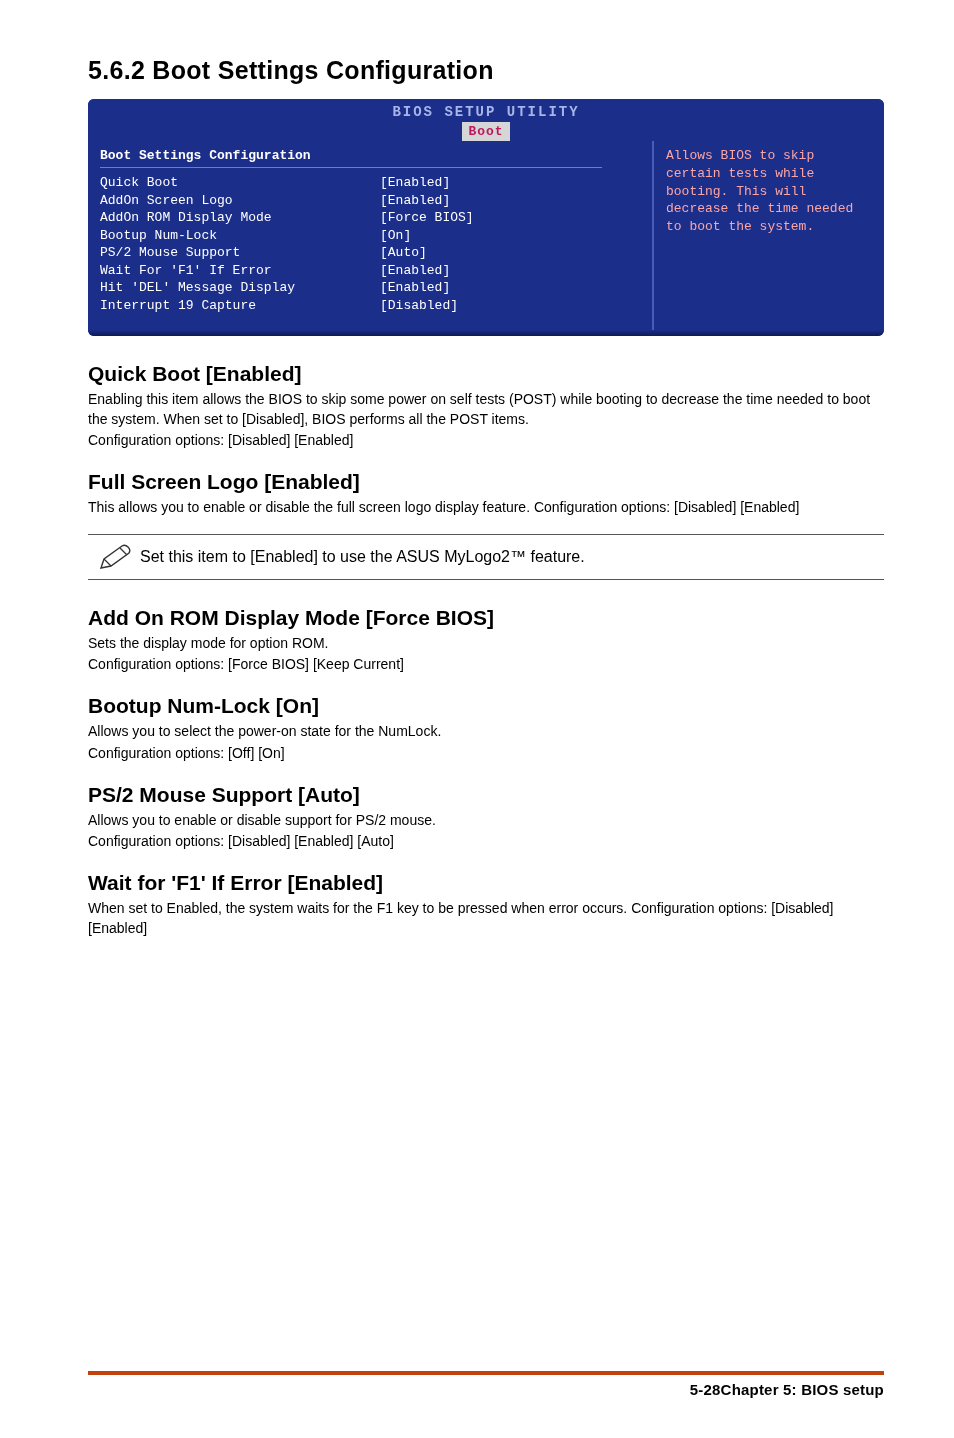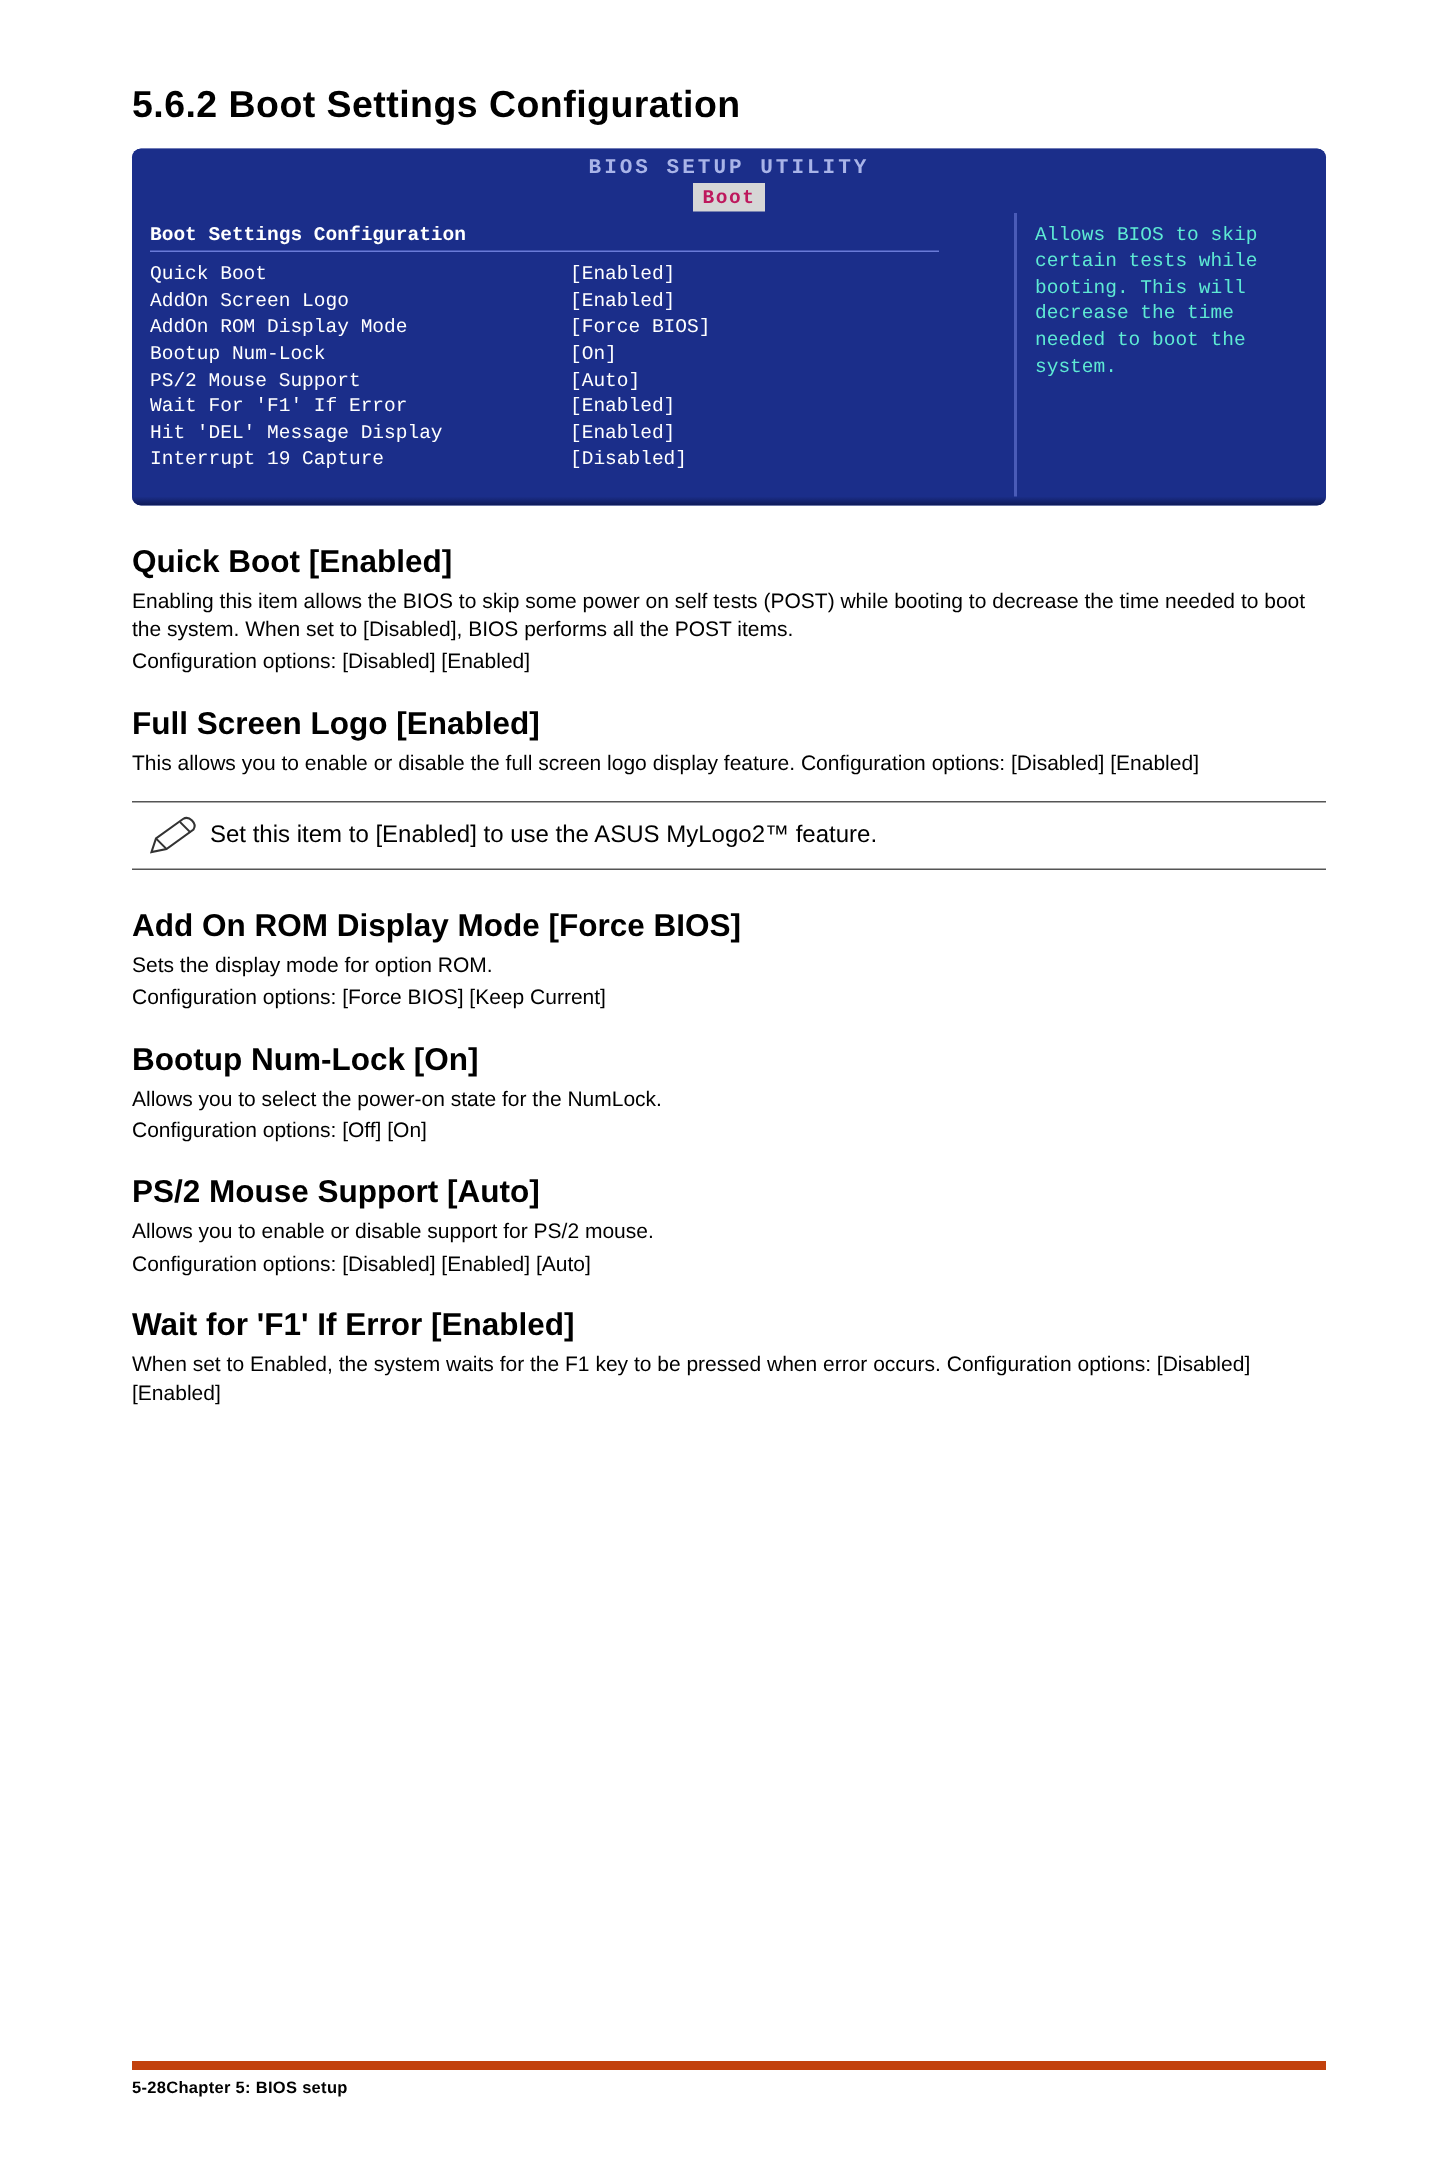--- a/index.html
+++ b/index.html
@@ -4,39 +4,39 @@
 <style>
   * { box-sizing: border-box; margin: 0; padding: 0; }
   html, body { width: 954px; height: 1438px; background: #fff; font-family: Arial, Helvetica, sans-serif; color: #000; }
   .page { padding: 56px 70px 40px 88px; display: flex; flex-direction: column; height: 100%; }
   h2 { font-weight: bold; font-size: 25px; letter-spacing: 0.3px; margin-bottom: 14px; }
   .bios-box { border-radius: 6px; overflow: hidden; background: #1b2e8a; color: #fff; font-family: "Courier New", monospace; font-size: 13px; line-height: 1.35; }
   .bios-header { text-align: center; background: #1b2e8a; color: #a9b4e8; font-weight: bold; padding: 4px 0 0 0; letter-spacing: 2px; font-size: 14px; }
   .bios-tab { display: inline-block; background: #d6d6d6; color: #be185d; padding: 1px 6px; font-weight: bold; letter-spacing: 1px; font-size: 13px; }
   .bios-body { display: flex; }
   .bios-left { flex: 1; padding: 6px 12px 16px 12px; }
-  .bios-right { width: 208px; border-left: 2px solid #4a5bb8; padding: 6px 12px 16px 12px; color: #5eead4; margin-left: 38px; }
+  .bios-right { width: 232px; border-left: 2px solid #4a5bb8; padding: 6px 12px 16px 12px; color: #fca5a5; margin-left: 38px; }
   .bios-section-title { color: #fff; font-weight: bold; margin-bottom: 2px; }
   .bios-hr { border: none; border-top: 1px solid #6a7bd8; margin: 2px 0 6px 0; }
   .bios-row { display: flex; }
   .bios-label { color: #ffffff; white-space: pre; }
   .bios-value { color: #ffffff; white-space: pre; }
   .bios-highlight .bios-value, .bios-highlight .bios-label { color: #fff; }
   .bios-label { width: 280px; }
   .bios-bottom-fade { height: 6px; background: linear-gradient(to bottom, #1b2e8a, #0e1a56); }
 
   .section-gap { height: 26px; }
   h3 { font-weight: bold; font-size: 21px; margin-bottom: 4px; }
   p.body { font-size: 14px; line-height: 1.38; margin-bottom: 2px; }
 
   .note-row { display: flex; align-items: center; border-top: 1px solid #555; border-bottom: 1px solid #555; padding: 8px 4px; margin: 14px 0 8px 0; }
   .note-icon { width: 48px; flex: none; display: flex; align-items: center; justify-content: center; }
   .note-text { flex: 1; font-size: 16px; }
 
-  .footer { display: flex; justify-content: flex-start; font-size: 11px; padding-top: 6px; border-top: 6px solid #c2410c; margin-top: auto; }
+  .footer { display: flex; justify-content: flex-end; font-size: 15px; padding-top: 6px; border-top: 4px solid #c2410c; margin-top: auto; }
   .footer .left, .footer .right { font-weight: bold; letter-spacing: 0.2px; }
 
   .sub-gap { height: 18px; }
 </style>
 </head>
 <body>
 
 <div class="page">
 
   <h2>5.6.2   Boot Settings Configuration</h2>

